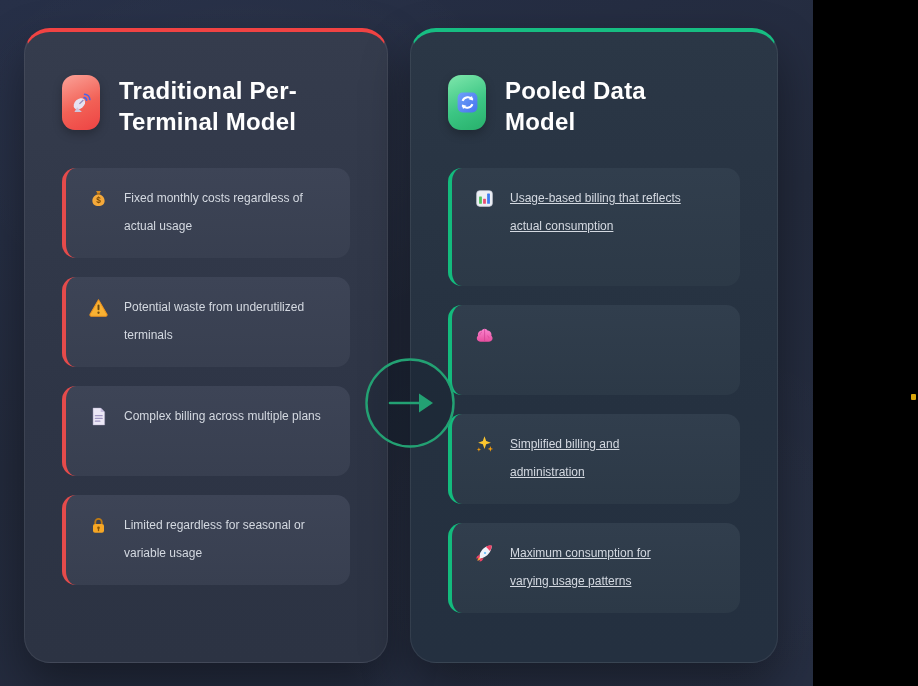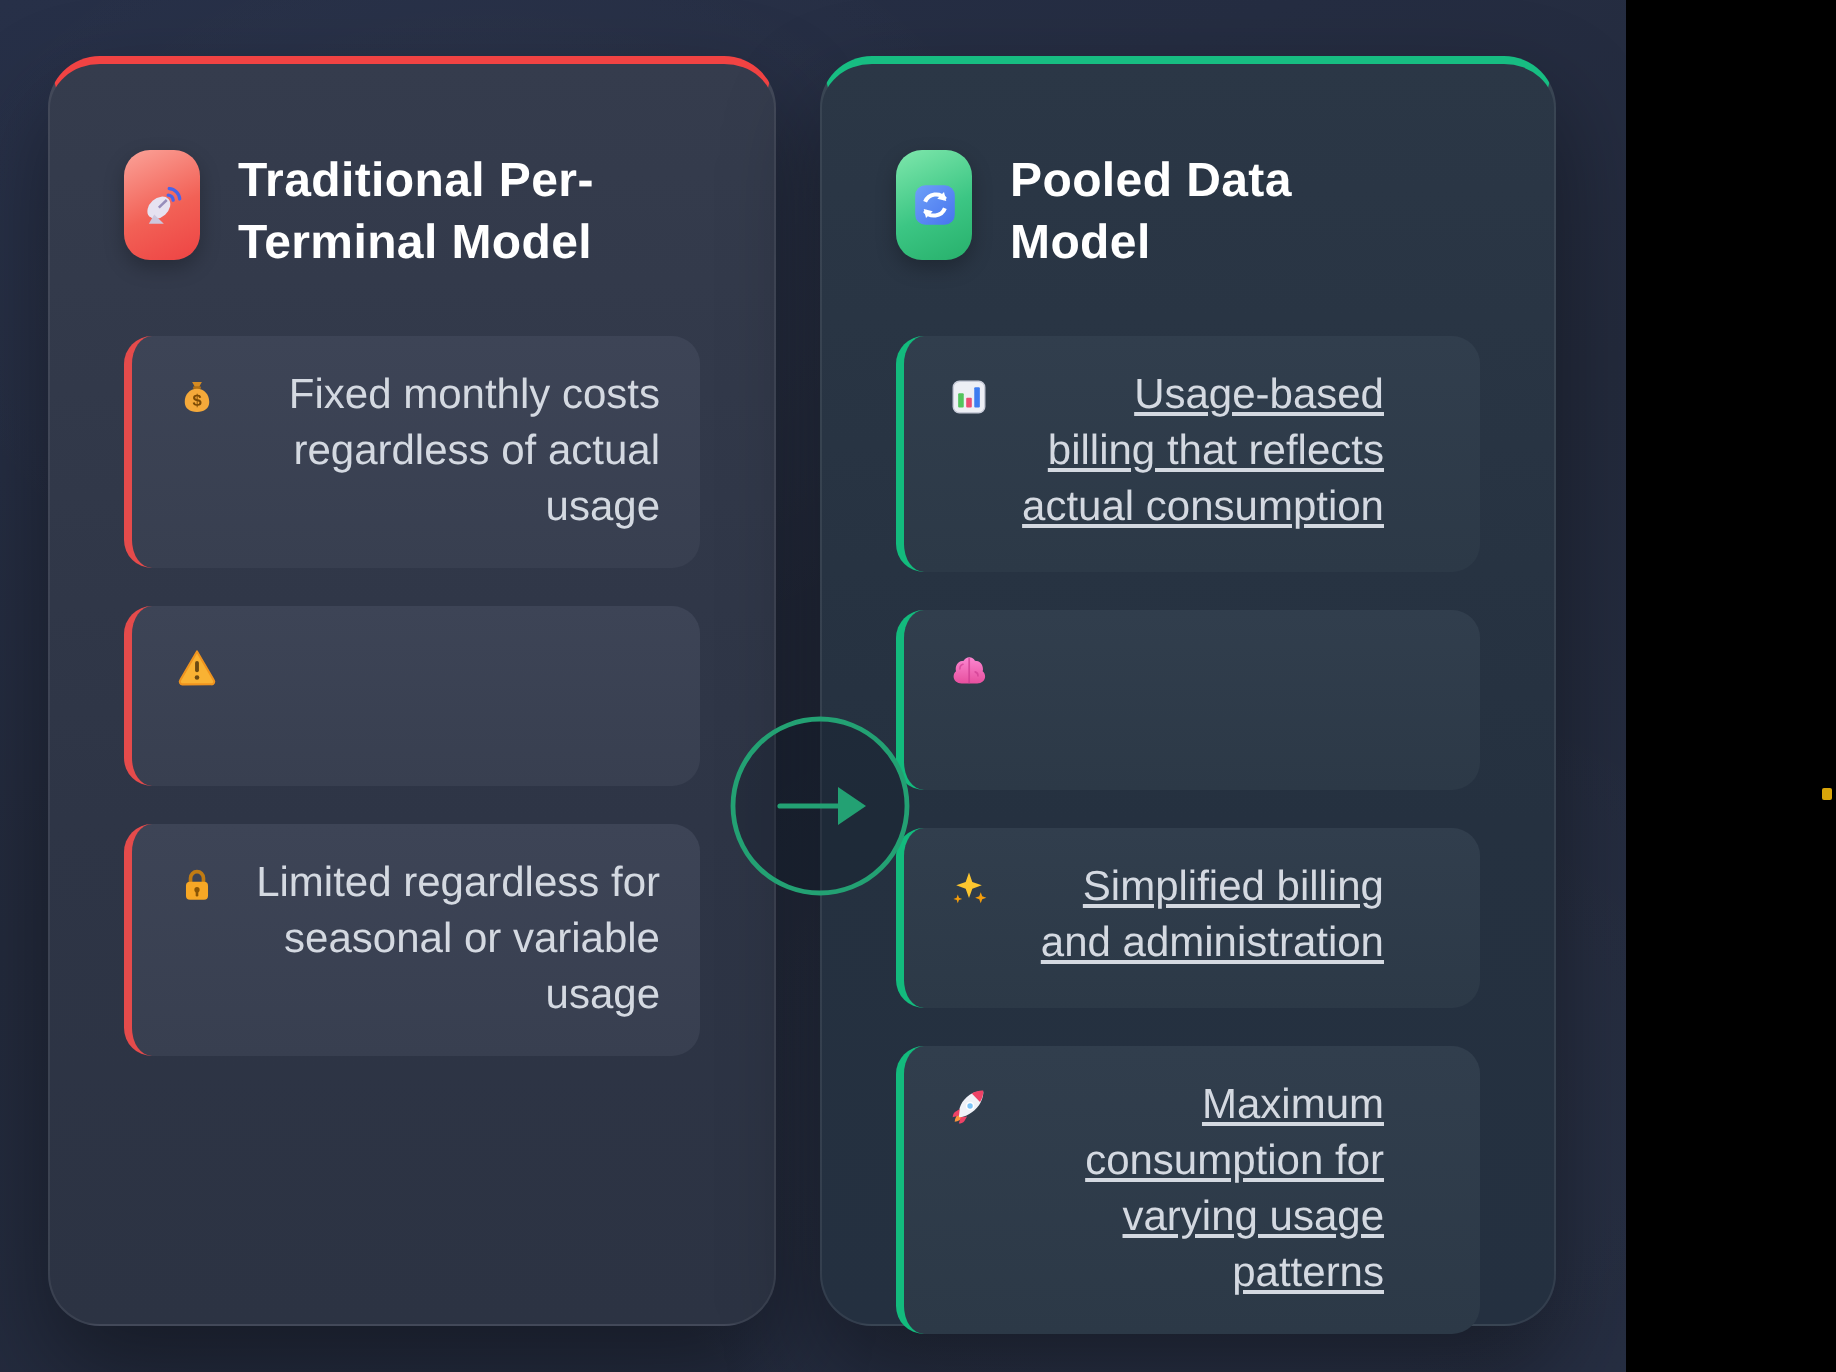--- a/index.html
+++ b/index.html
@@ -58,21 +58,21 @@
     background:linear-gradient(180deg,#3d4456 0%, #383f50 100%);
     border-left:4px solid #e54b4b;
   }
   .card-right .item {
     background:linear-gradient(180deg,#313e4d 0%, #2c3947 100%);
     border-left:4px solid #13bb7d;
   }
   .card-right .item:first-child { min-height:118px; }
 
   .item-icon { width:21px; height:21px; flex:none; margin-top:4px; }
-  .item-text { font-size:21px; line-height:28px; color:#d4d9e1;text-align:right; }
+  .item-text { font-size:12px; line-height:28px; color:#d4d9e1; }
   .card-left  .item-text { max-width:206px; }
   .card-right .item-text { max-width:182px;text-decoration:underline; }
 
   .arrow-wrap { position:absolute; left:364px; top:357px; width:92px; height:92px; }
 </style>
 </head>
 <body>
 
 <div class="stage">
   <div class="content-bg"></div>
@@ -105,22 +105,35 @@
           </svg>
           <div class="item-text">Fixed monthly costs regardless of actual usage</div>
         </div>
 
         <div class="item">
           <svg class="item-icon" viewBox="0 0 24 24">
             <path d="M12 3.1 21.6 19.6 a1.5 1.5 0 0 1 -1.3 2.3 H3.7 a1.5 1.5 0 0 1 -1.3 -2.3 Z" fill="#f9b233" stroke="#ef941f" stroke-width="1.2" stroke-linejoin="round"></path>
             <rect x="10.9" y="8.6" width="2.2" height="6.4" rx="1.1" fill="#6b4a12"></rect>
             <circle cx="12" cy="18" r="1.3" fill="#6b4a12"></circle>
           </svg>
-        </div>
-
+          <div class="item-text">Potential waste from underutilized terminals</div>
+        </div>
+
+        <div class="item">
+          <svg class="item-icon" viewBox="0 0 24 24">
+            <path d="M5.8 2.4h8.7L19 6.9v14.7H5.8z" fill="#ece8f6" stroke="#b9b1d2" stroke-width="0.5"></path>
+            <path d="M14.5 2.4 19 6.9h-4.5z" fill="#c8bfe1"></path>
+            <g stroke="#a197c3" stroke-width="1.4" stroke-linecap="round">
+              <path d="M8.4 11h7.8"></path>
+                <path d="M8.4 14.2h7.8"></path>
+                <path d="M8.4 17.4h5.2"></path>
+            </g>
+          </svg>
+          <div class="item-text">Complex billing across multiple plans</div>
+        </div>
 
         <div class="item">
           <svg class="item-icon" viewBox="0 0 24 24">
             <path d="M8.3 10.4V8.1a3.7 3.7 0 0 1 7.4 0v2.3" fill="none" stroke="#c07b13" stroke-width="2.1"></path>
             <rect x="5.7" y="10.2" width="12.6" height="10.2" rx="2.3" fill="#f7a725"></rect>
             <circle cx="12" cy="14.7" r="1.5" fill="#8a5505"></circle>
             <rect x="11.25" y="15.4" width="1.5" height="3.1" rx="0.7" fill="#8a5505"></rect>
           </svg>
           <div class="item-text">Limited regardless for seasonal or variable usage</div>
         </div>

